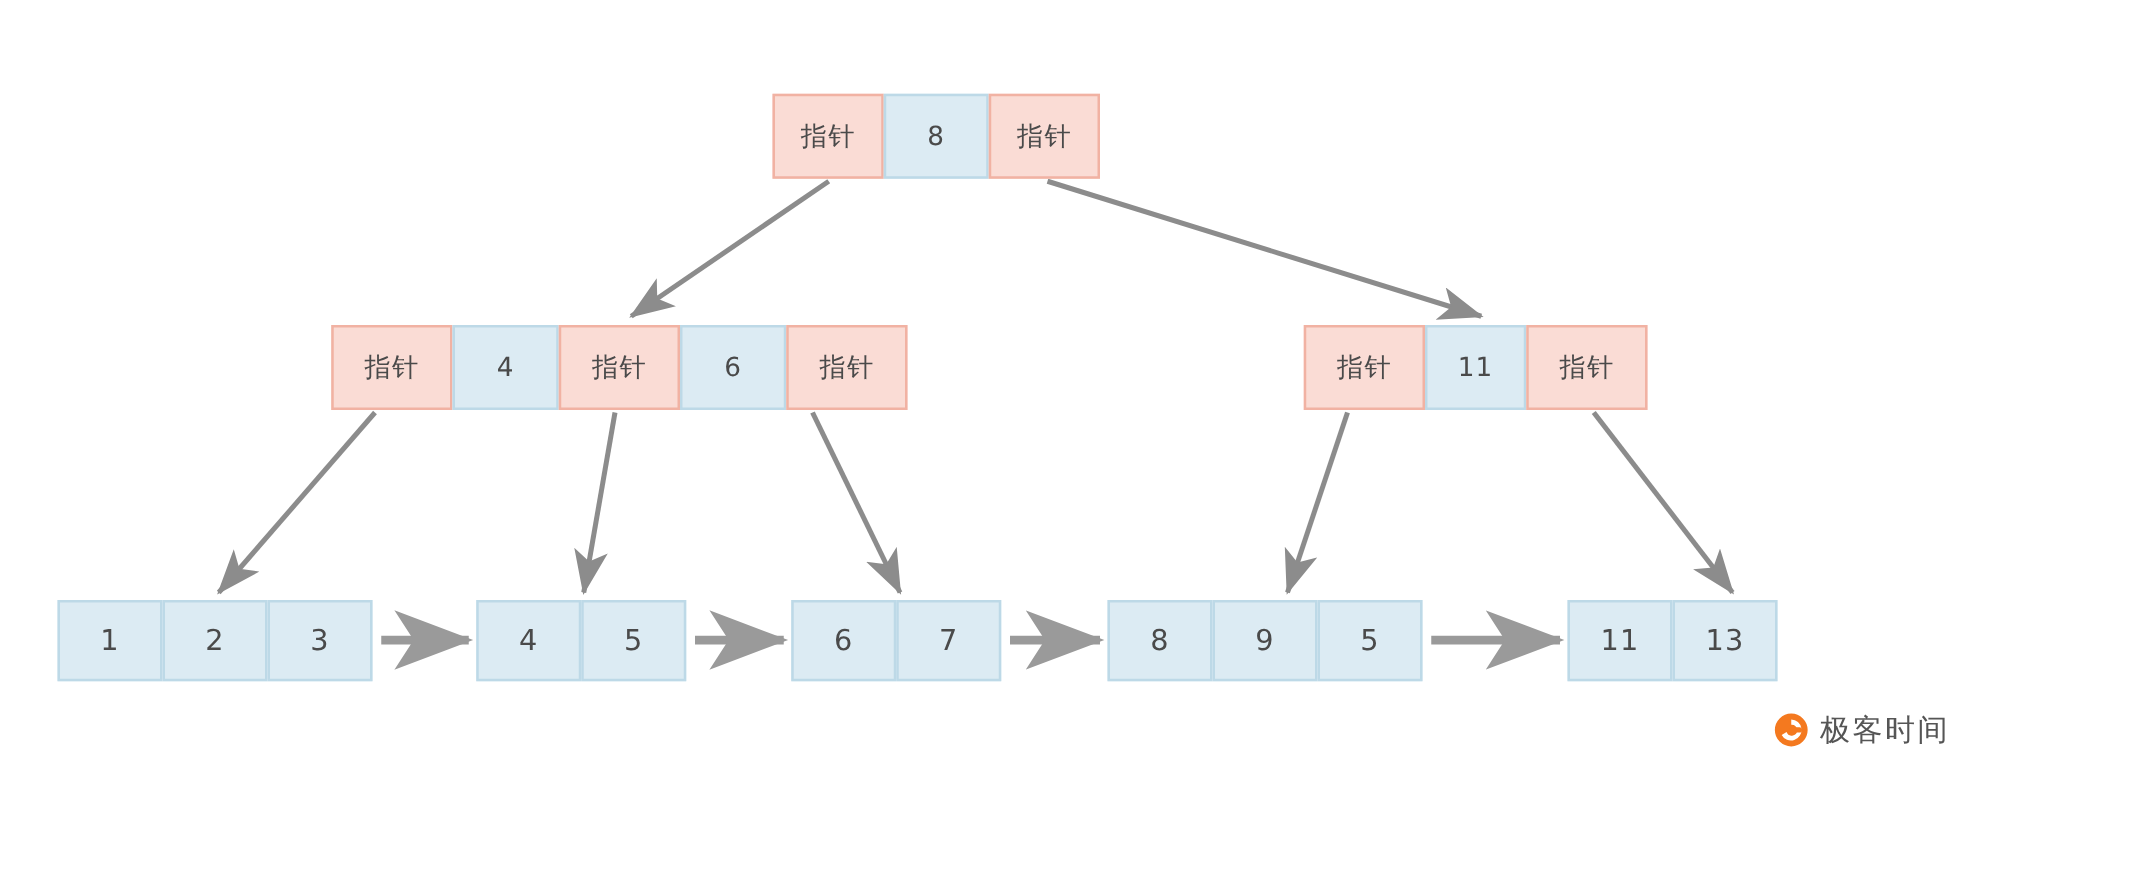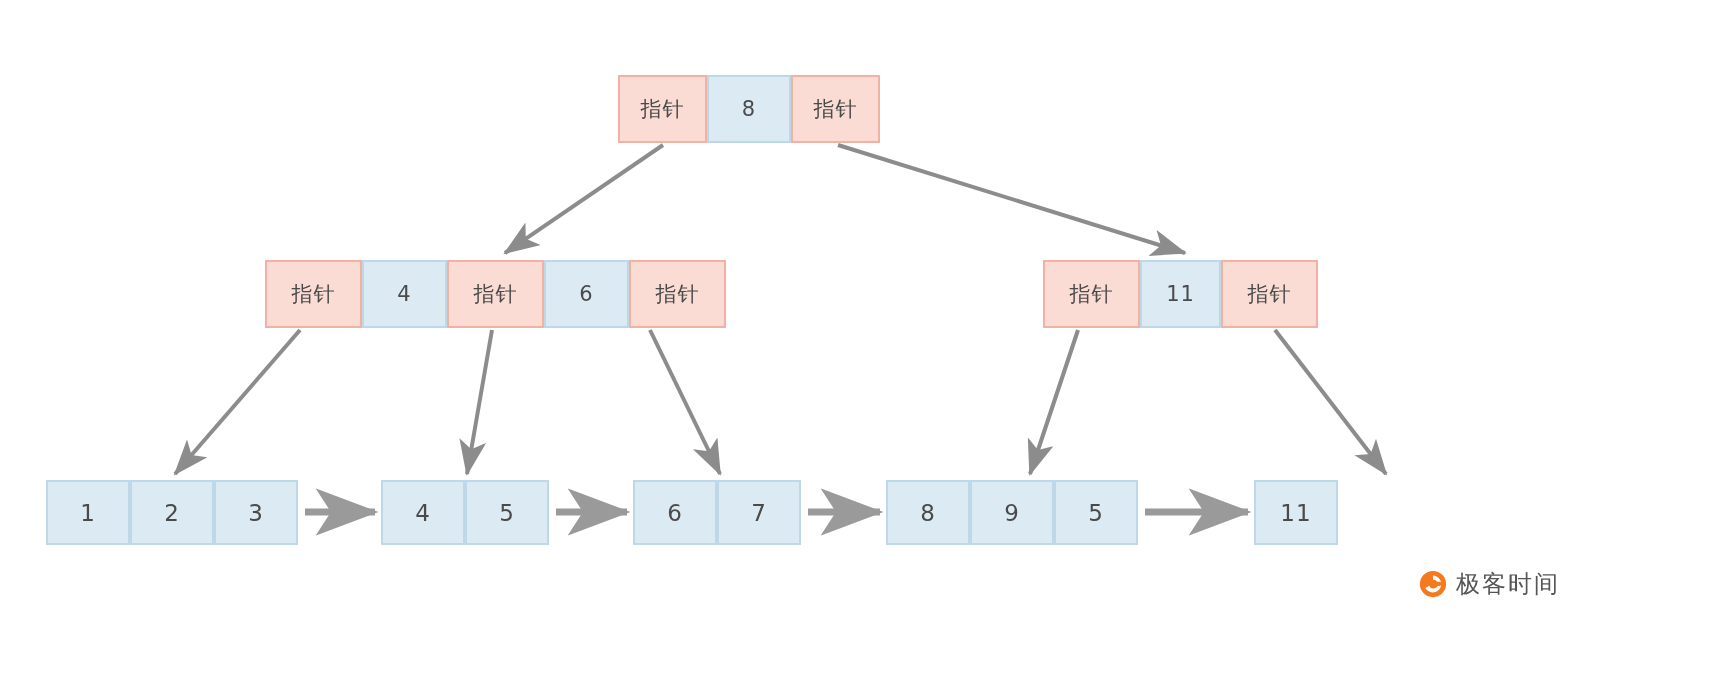--- a/index.html
+++ b/index.html
@@ -124,20 +124,21 @@
   </div>
 
   <div class="leaf-node" id="leaf-3">
     <div class="cell leaf">8</div>
     <div class="cell leaf">9</div>
     <div class="cell leaf">5</div>
   </div>
 
   <div class="leaf-node" id="leaf-4">
     <div class="cell leaf">11</div>
+    <div class="cell leaf">13</div>
   </div>
 
   <div id="watermark">
     <svg id="wm-logo" viewBox="0 0 32 32">
       <path d="M16 2 A14 14 0 1 0 16 30 A14 14 0 0 0 16 2 Z
                M16 7 A9 9 0 1 1 7.8 20.2 L12 17.8
                A4.6 4.6 0 1 0 16 11.6 L16 7 Z" fill="#f4791f" fill-rule="evenodd"></path>
       <rect x="14.6" y="13.6" width="10.6" height="4.6" rx="2.2" fill="#f4791f"></rect>
     </svg>
     <span id="wm-text">极客时间</span>

